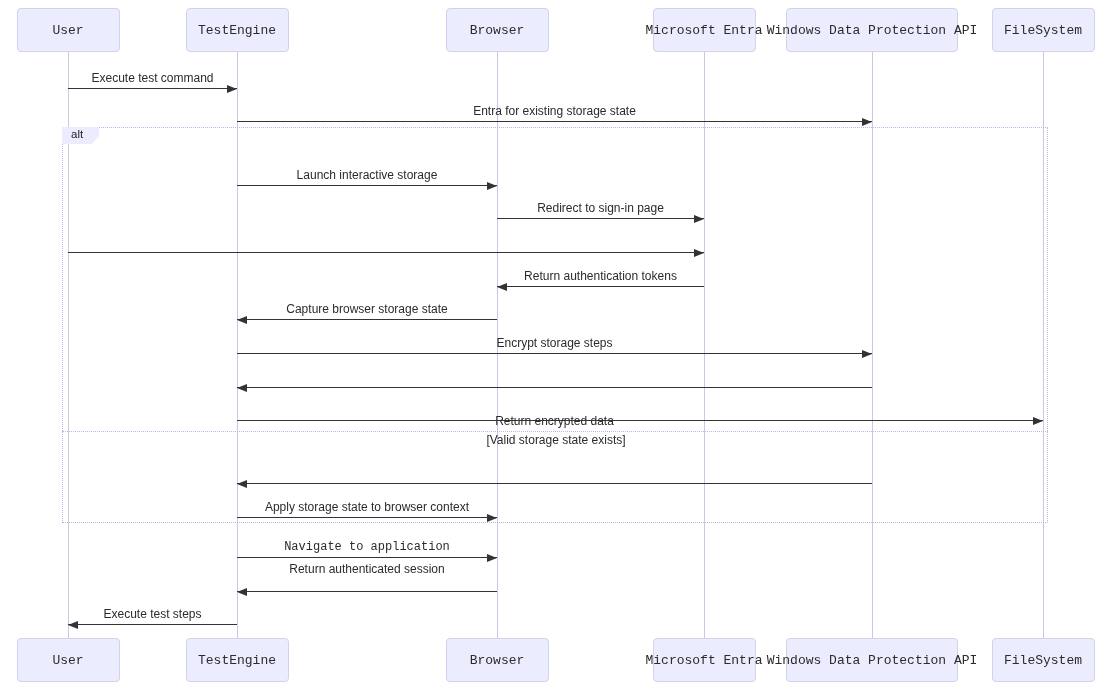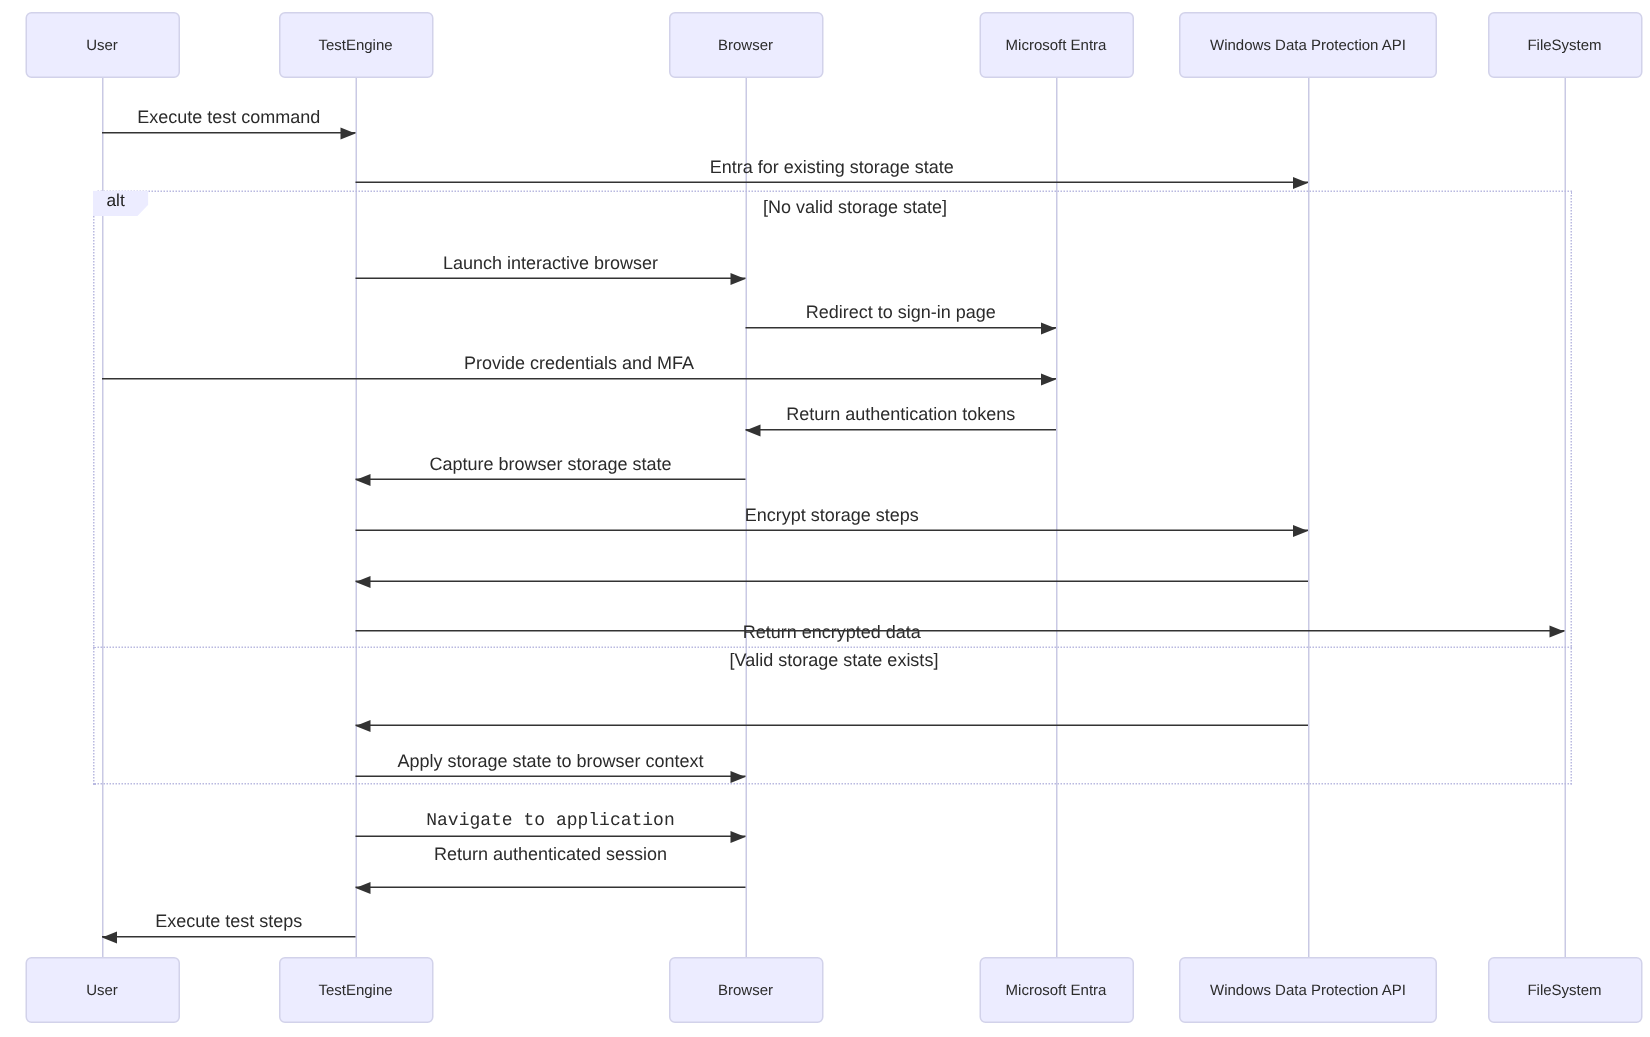--- a/index.html
+++ b/index.html
@@ -13,21 +13,21 @@
   }
   .actor {
     position: absolute; height: 44px;
     background: var(--actor-fill);
     border: 1px solid var(--actor-border);
     border-radius: 4px;
     display: flex; align-items: center; justify-content: center;
     box-sizing: border-box;
   }
   .actor span {
-    font-size: 10px; color: var(--text); white-space: nowrap;
+    font-size: 13px; color: var(--text); white-space: nowrap; font-family: Liberation Mono, monospace;
   }
   .lifeline {
     position: absolute; width: 1px; background: var(--lifeline);
   }
   .frame {
     position: absolute; border: 1px dotted var(--frame-border);
     box-sizing: border-box; background: transparent;
   }
   .frame-divider {
     position: absolute; height: 0;
@@ -70,37 +70,35 @@
     <div class="lifeline" style="left: 236.5px; top: 52px; height: 588px;"></div>
     <div class="lifeline" style="left: 496.5px; top: 52px; height: 588px;"></div>
     <div class="lifeline" style="left: 703.5px; top: 52px; height: 588px;"></div>
     <div class="lifeline" style="left: 871.5px; top: 52px; height: 588px;"></div>
     <div class="lifeline" style="left: 1042.5px; top: 52px; height: 588px;"></div>
     <div class="frame" style="left: 62px; top: 127px; width: 986px; height: 396px;"></div>
     <div class="frame-divider" style="left: 62px; top: 431px; width: 986px;"></div>
     <div class="frame-label" style="left: 62px; top: 127px; width: 37px; height: 17px;">
       <span>alt</span>
     </div>
-    <div class="cond-label" style="left: 350px; top: 131px;">[No valid storage state]</div>
     <div class="cond-label" style="left: 336px; top: 433px;">[Valid storage state exists]</div>
     <div class="msg-line" style="left: 68px; top: 88px; width: 169px;"></div>
     <div class="msg-head right" style="top: 84.7px; left: 227px;"></div>
     <div class="msg-label" style="left: -67.5px; top: 71px;">Execute test command</div>
     <div class="msg-line" style="left: 237px; top: 121px; width: 635px;"></div>
     <div class="msg-head right" style="top: 117.7px; left: 862px;"></div>
     <div class="msg-label" style="left: 334.5px; top: 104px;">Entra for existing storage state</div>
     <div class="msg-line" style="left: 237px; top: 185px; width: 260px;"></div>
     <div class="msg-head right" style="top: 181.7px; left: 487px;"></div>
-    <div class="msg-label" style="left: 147px; top: 168px;">Launch interactive browser</div>
+    <div class="msg-label" style="left: 147px; top: 168px;">Launch interactive storage</div>
     <div class="msg-line" style="left: 497px; top: 218px; width: 207px;"></div>
     <div class="msg-head right" style="top: 214.7px; left: 694px;"></div>
     <div class="msg-label" style="left: 380.5px; top: 201px;">Redirect to sign-in page</div>
     <div class="msg-line" style="left: 68px; top: 252px; width: 636px;"></div>
     <div class="msg-head right" style="top: 248.7px; left: 694px;"></div>
-    <div class="msg-label" style="left: 166px; top: 235px;">Provide credentials and MFA</div>
     <div class="msg-line" style="left: 497px; top: 286px; width: 207px;"></div>
     <div class="msg-head left" style="top: 282.7px; left: 497px;"></div>
     <div class="msg-label" style="left: 380.5px; top: 269px;">Return authentication tokens</div>
     <div class="msg-line" style="left: 237px; top: 319px; width: 260px;"></div>
     <div class="msg-head left" style="top: 315.7px; left: 237px;"></div>
     <div class="msg-label" style="left: 147px; top: 302px;">Capture browser storage state</div>
     <div class="msg-line" style="left: 237px; top: 353px; width: 635px;"></div>
     <div class="msg-head right" style="top: 349.7px; left: 862px;"></div>
     <div class="msg-label" style="left: 334.5px; top: 336px;">Encrypt storage steps</div>
     <div class="msg-line" style="left: 237px; top: 387px; width: 635px;"></div>

